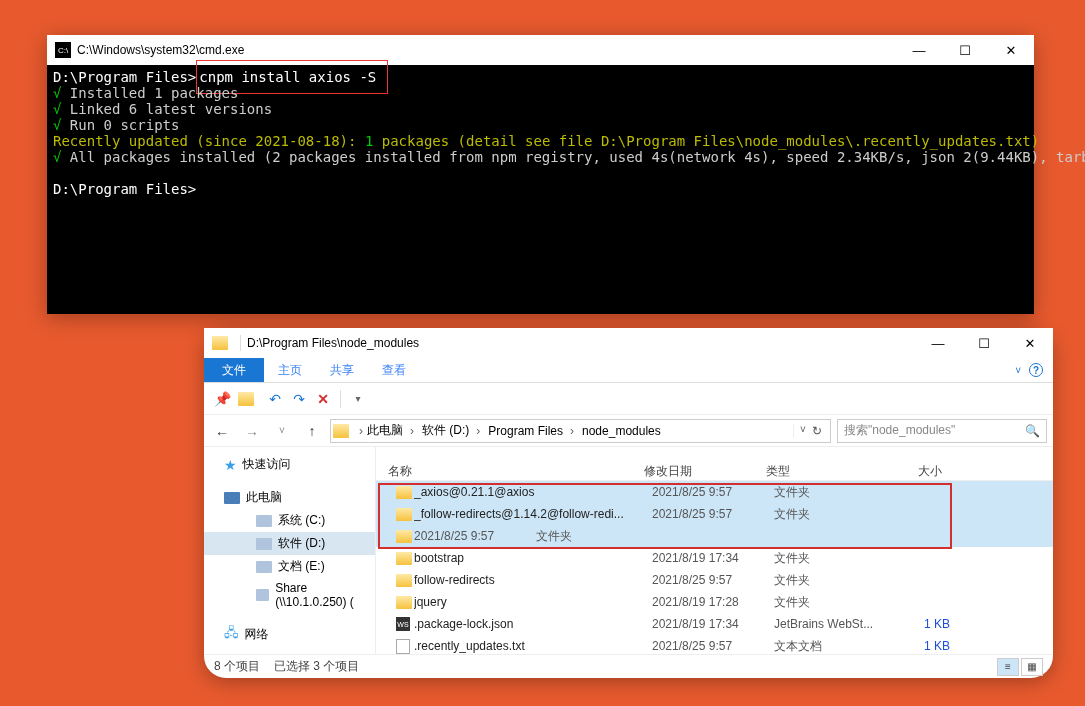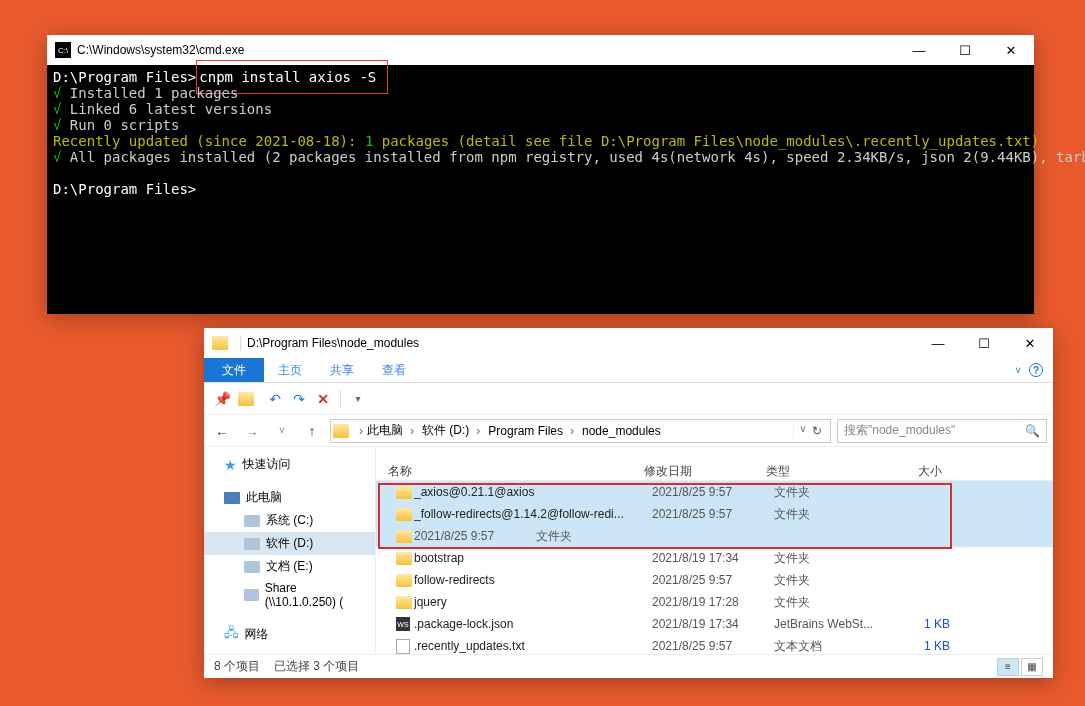--- a/index.html
+++ b/index.html
@@ -65,20 +65,21 @@
   padding: 8px 2px;
 }
 .explorer {
   position: absolute;
   left: 204px; top: 328px;
   width: 849px; height: 350px;
   background: #fff;
   box-shadow: 0 4px 20px rgba(0,0,0,.3);
   display: flex;
   flex-direction: column;
+  border-radius: 22px;
 }
 .exp-title {
   height: 30px;
   display: flex;
   align-items: center;
   padding-left: 8px;
   font-size: 12px;
   color: #000;
   background: #fff;
 }
@@ -200,21 +201,21 @@
   padding-top: 6px;
   font-size: 12px;
   overflow: hidden;
 }
 .nav-item {
   display: flex;
   align-items: center;
   padding: 3px 6px 3px 20px;
   gap: 6px;
 }
-.nav-item.sub { padding-left: 40px; }
+.nav-item.sub { padding-left: 52px; }
 .nav-item.selected { background: #d8e6f2; }
 .drive-icon {
   width: 16px; height: 12px;
   background: #b0c4de;
   border-radius: 1px;
 }
 .star-icon { color: #3aa0e8; font-size: 14px; }
 .pc-icon {
   width: 16px; height: 12px;
   background: #4a7eb8;

